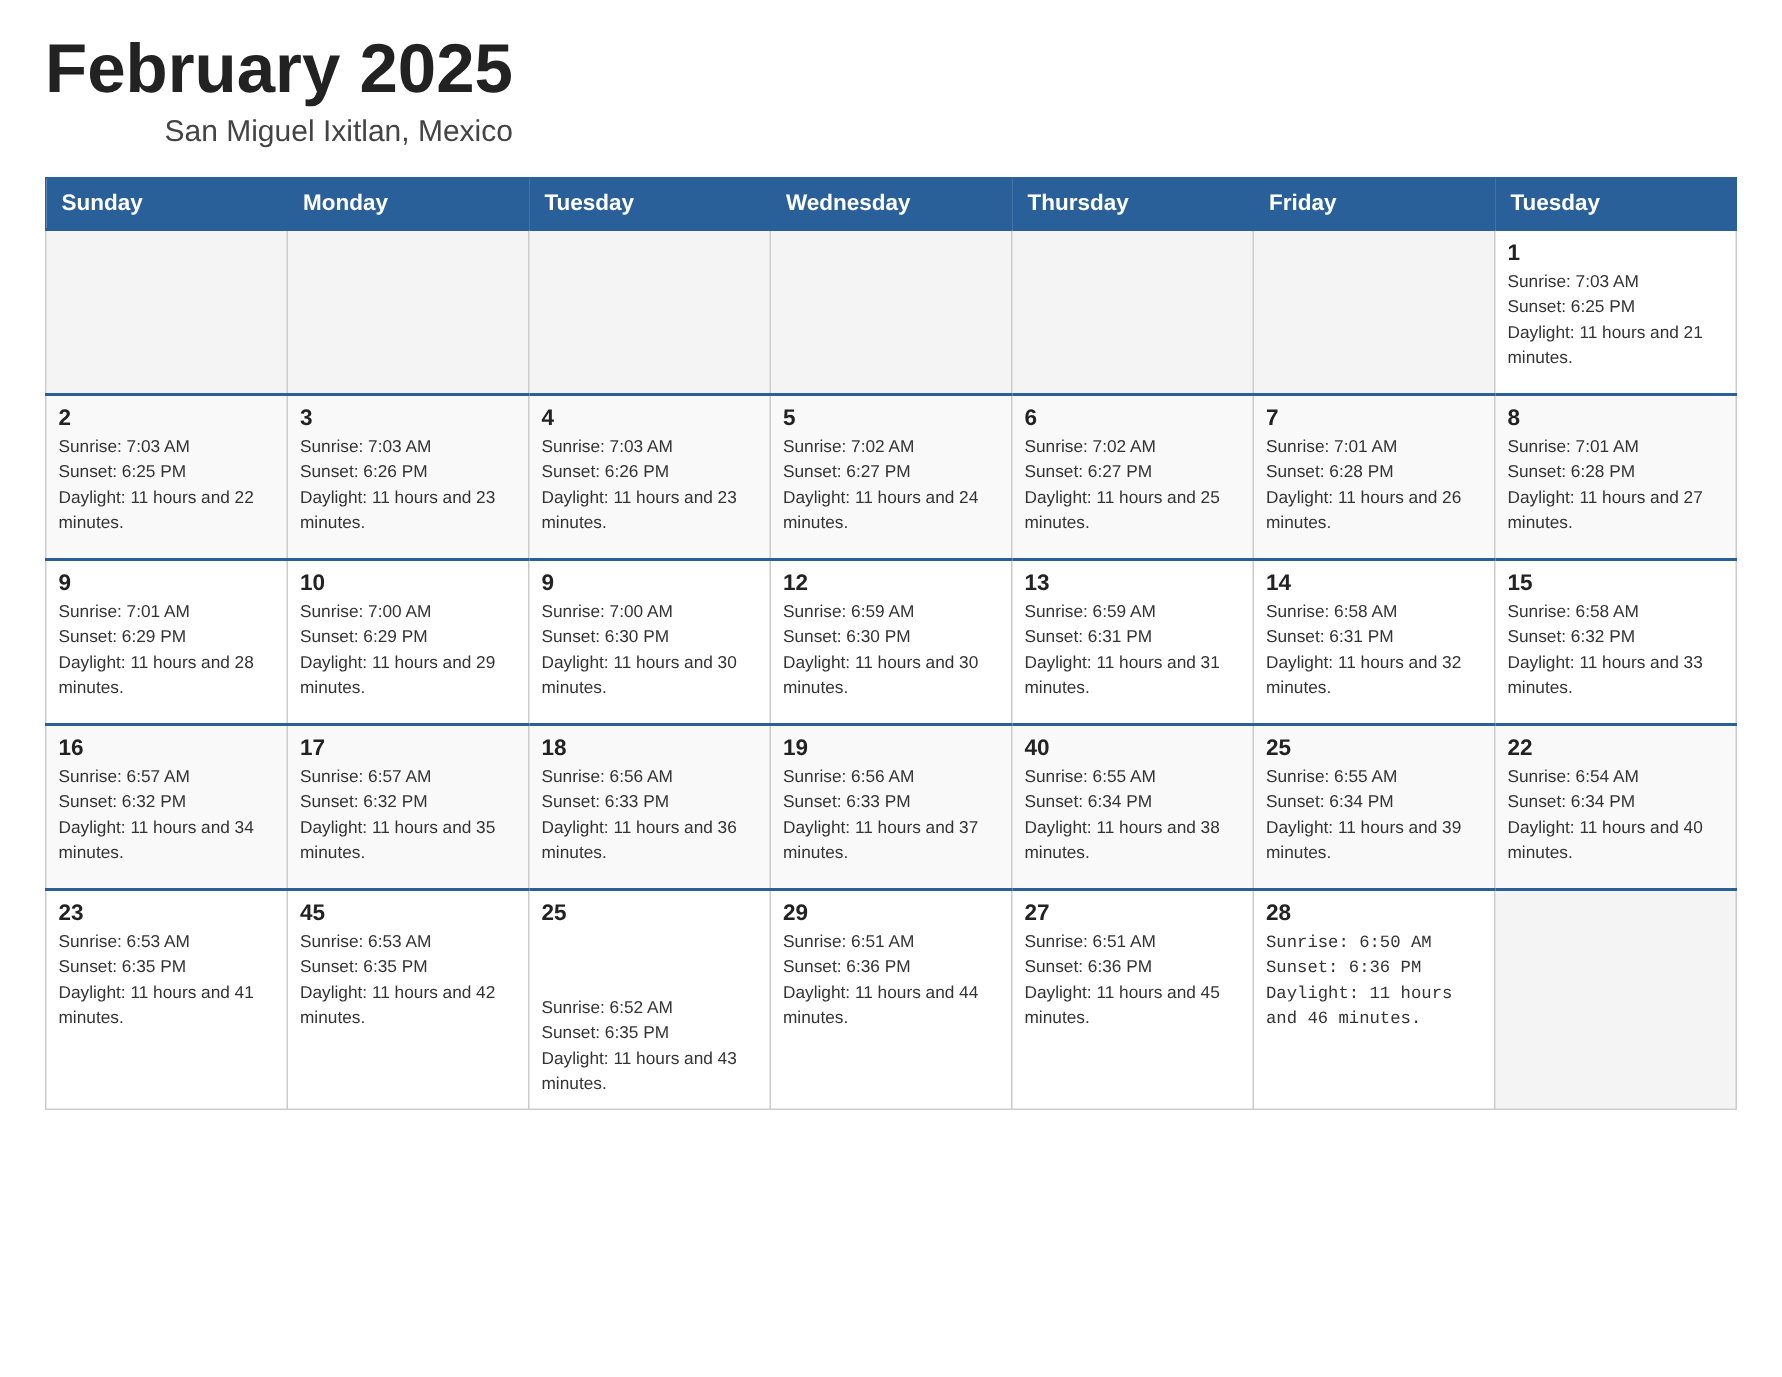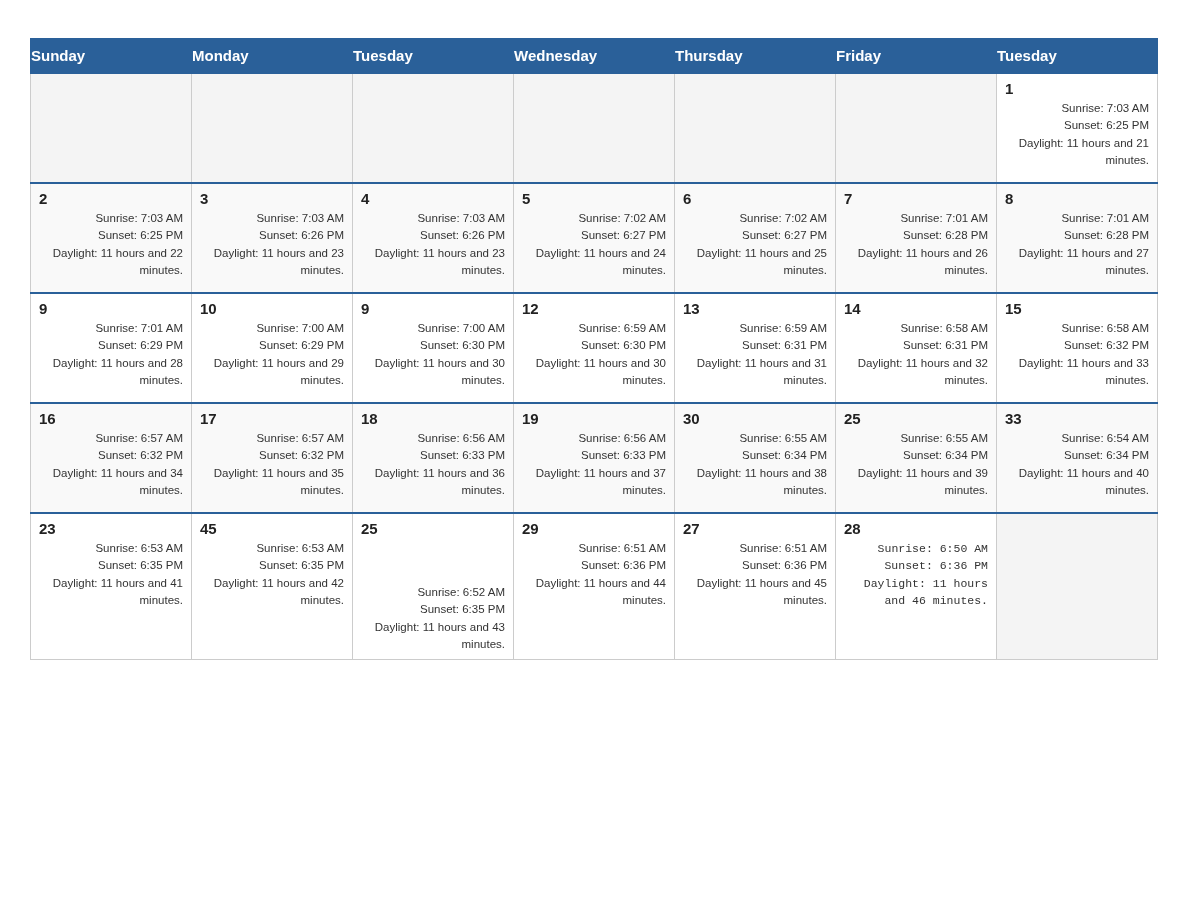--- a/index.html
+++ b/index.html
@@ -63,21 +63,21 @@
     .calendar-table {
       width: 100%;
       border-collapse: collapse;
       table-layout: fixed;
     }
     .calendar-table th {
       background-color: #2a6099;
       color: #fff;
       font-size: 15px;
       font-weight: bold;
-      padding: 8px 0;
+      padding: 8px 10px;
       text-align: left;
       border: 1px solid #2a6099;
     }
     .calendar-table td {
       vertical-align: top;
       padding: 6px 8px;
       border: 1px solid #ccc;
       font-size: 12px;
       height: 110px;
       background: #fff;
@@ -89,33 +89,36 @@
       font-size: 15px;
       font-weight: bold;
       color: #222;
       display: block;
       margin-bottom: 3px;
     }
     .day-info {
       font-size: 11.5px;
       color: #333;
       line-height: 1.5;
-      text-align: right;
     }
     .empty-cell {
       background: #f4f4f4 !important;
     }
     .week-row td {
       border-top: 2px solid #2a6099;
     }
   </style>
 </head>
 <body>
 
 <div class="header">
+  <div class="title-block">
+    <div class="month-title">February 2025</div>
+    <div class="location-title">San Miguel Ixitlan, Mexico</div>
+  </div>
 </div>
 
 <table class="calendar-table">
   <thead>
     <tr>
     <th>Sunday</th>
         <th>Monday</th>
         <th>Tuesday</th>
         <th>Wednesday</th>
         <th>Thursday</th>
@@ -245,33 +248,33 @@
 Sunset: 6:33 PM
 Daylight: 11 hours and 36 minutes.</div>
         </td>
         <td>
           <span class="day-number">19</span>
           <div class="day-info" style="white-space: pre-line;">Sunrise: 6:56 AM
 Sunset: 6:33 PM
 Daylight: 11 hours and 37 minutes.</div>
         </td>
         <td>
-          <span class="day-number">30</span>
+          <span class="day-number">40</span>
           <div class="day-info" style="white-space: pre-line;">Sunrise: 6:55 AM
 Sunset: 6:34 PM
 Daylight: 11 hours and 38 minutes.</div>
         </td>
         <td>
           <span class="day-number">25</span>
           <div class="day-info" style="white-space: pre-line;">Sunrise: 6:55 AM
 Sunset: 6:34 PM
 Daylight: 11 hours and 39 minutes.</div>
         </td>
         <td>
-          <span class="day-number">33</span>
+          <span class="day-number">22</span>
           <div class="day-info" style="white-space: pre-line;">Sunrise: 6:54 AM
 Sunset: 6:34 PM
 Daylight: 11 hours and 40 minutes.</div>
         </td>
       </tr>
       <tr class="week-row">
         <td>
           <span class="day-number">23</span>
           <div class="day-info" style="white-space: pre-line;">Sunrise: 6:53 AM
 Sunset: 6:35 PM

